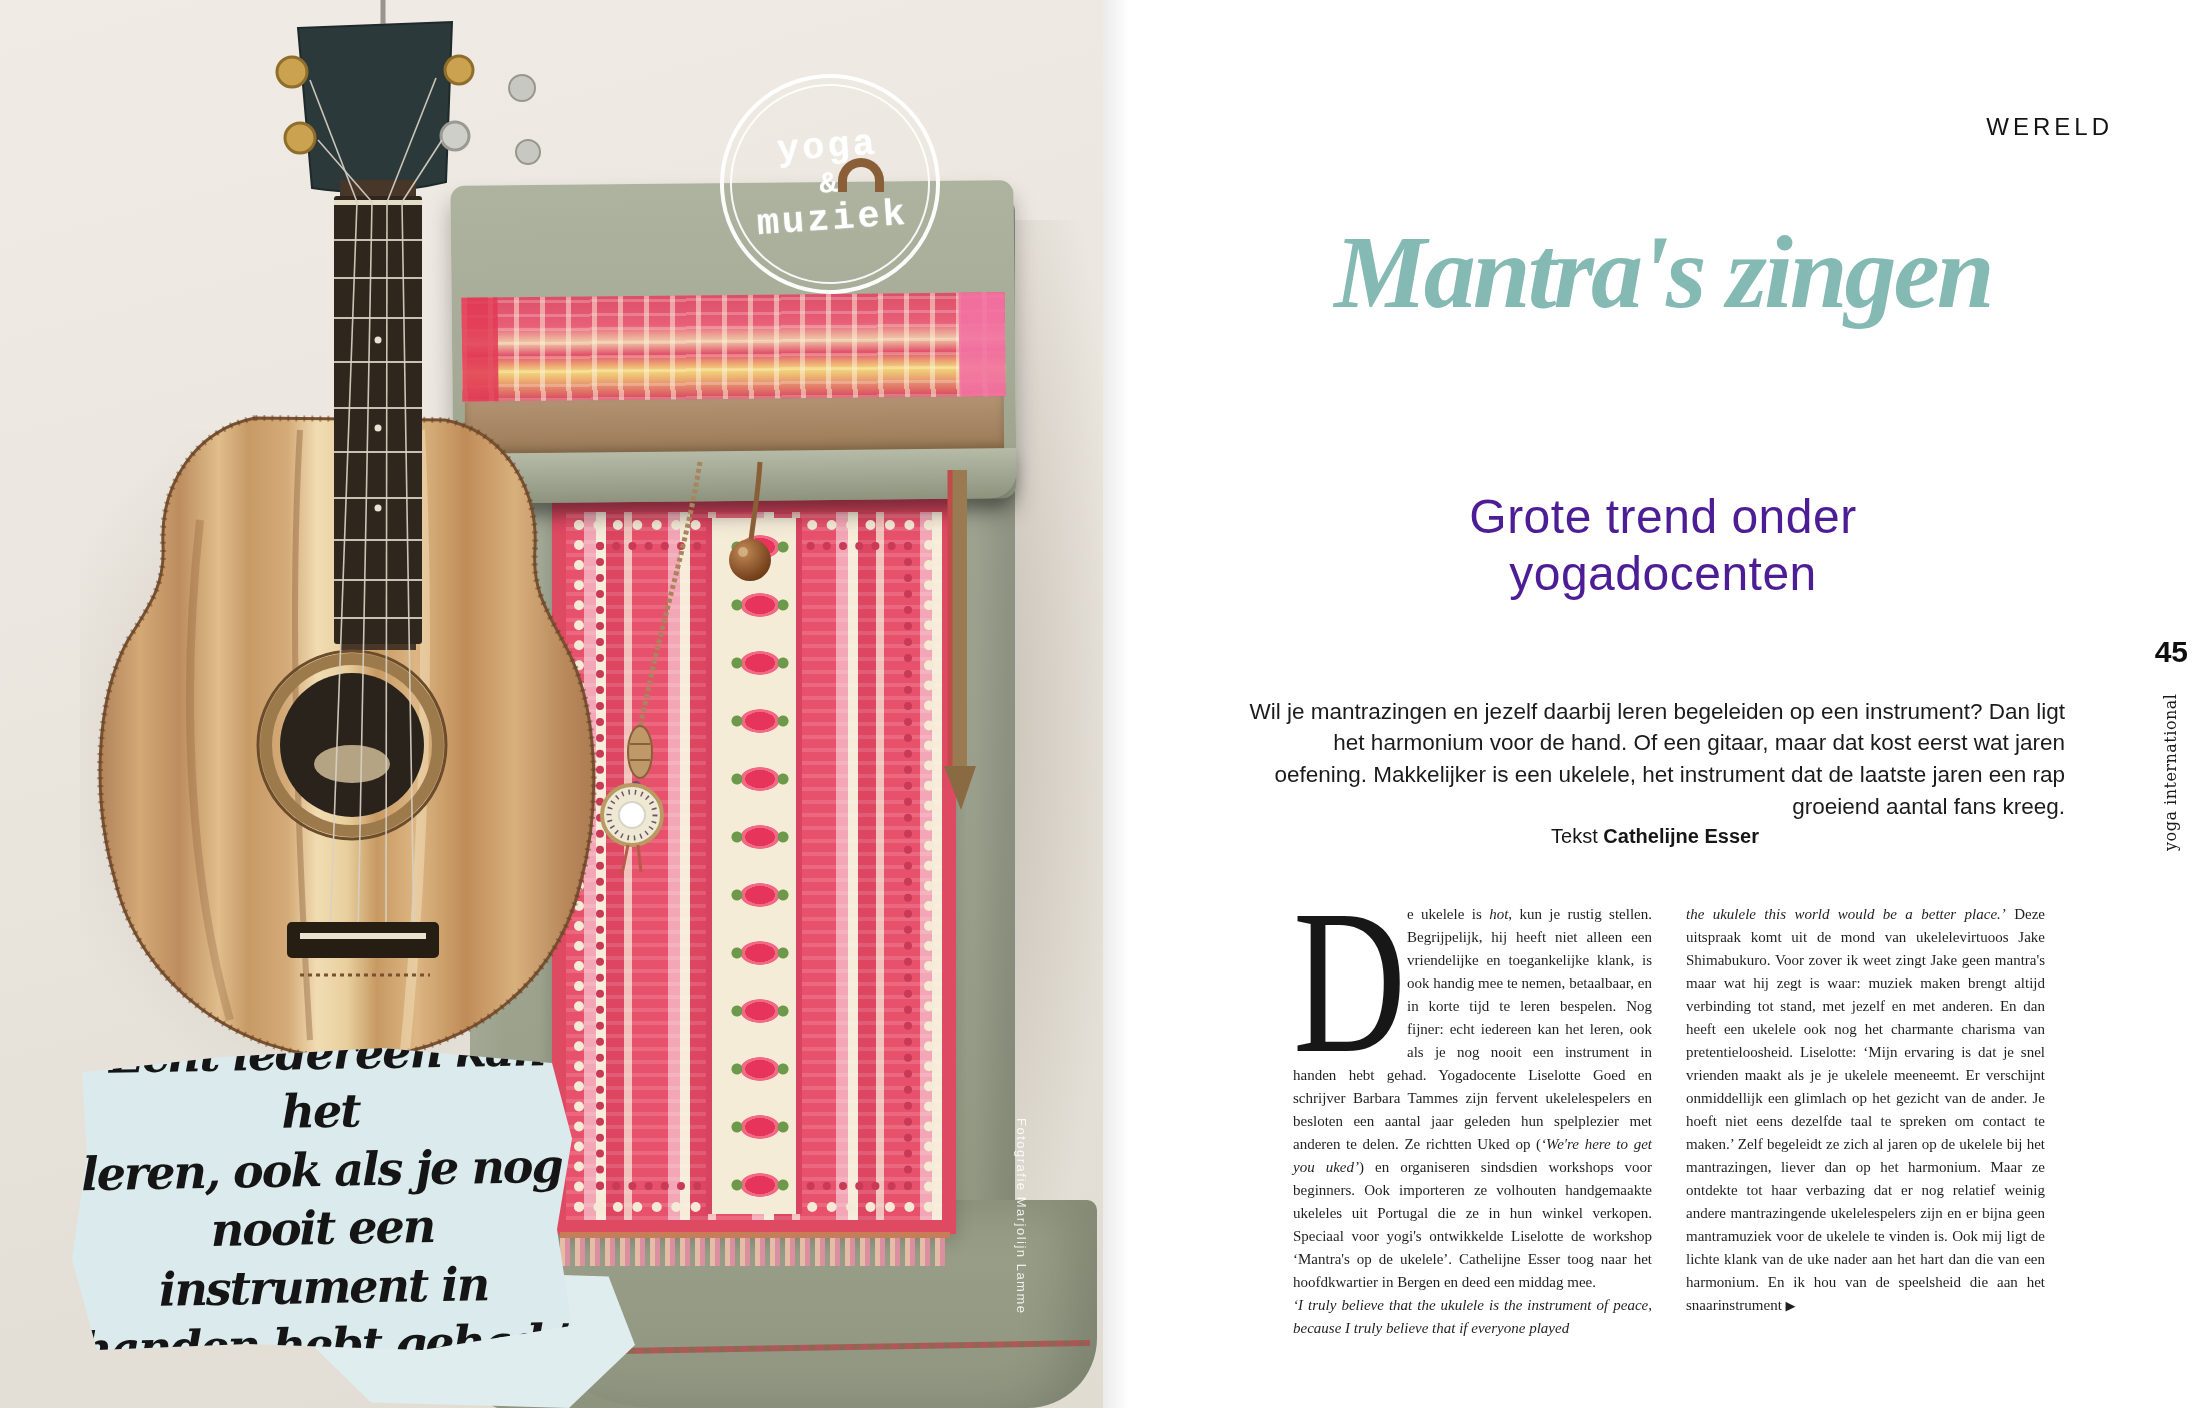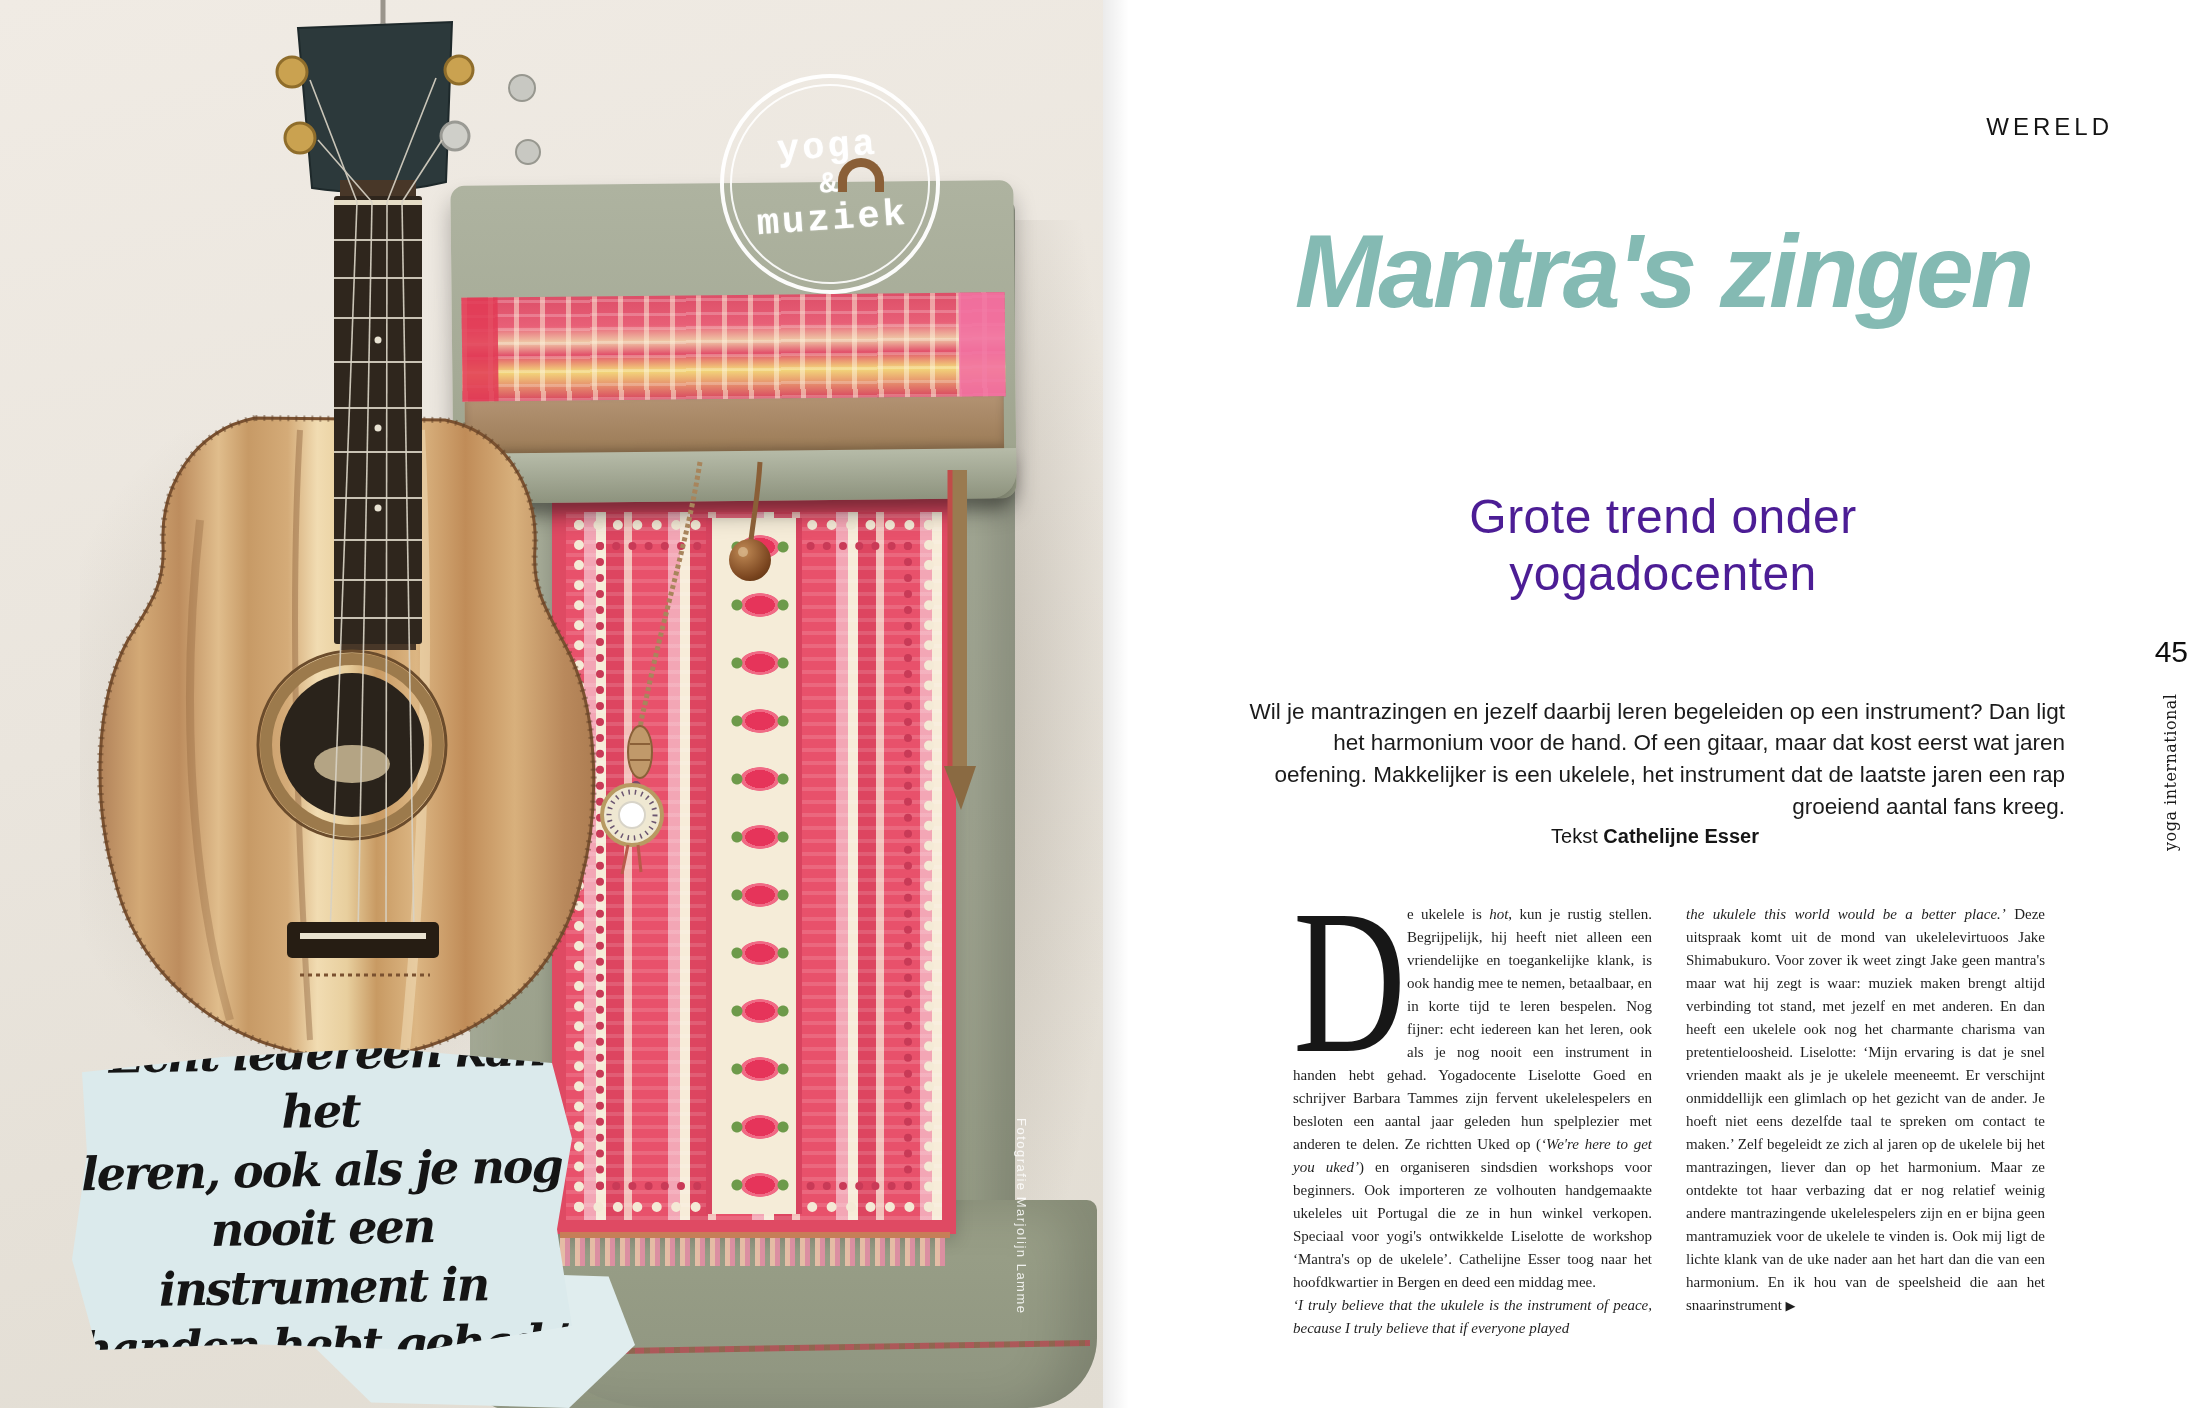--- a/index.html
+++ b/index.html
@@ -85,37 +85,37 @@
 
   .photo-credit{position:absolute;left:1014px;top:1118px;height:220px;writing-mode:vertical-rl;
                 font-size:13px;letter-spacing:1.5px;color:rgba(255,255,255,.85);z-index:6;}
 
   
   .gutter{position:absolute;left:1103px;top:0;width:26px;height:1408px;
           background:linear-gradient(90deg,rgba(0,0,0,.08),rgba(0,0,0,0));z-index:3;}
   .page-right{position:absolute;left:1103px;top:0;width:1103px;height:1408px;margin-top:37px;}
   .kicker{position:absolute;right:93px;top:76px;font-size:24px;letter-spacing:4px;color:#141414;}
   .title{position:absolute;left:110px;top:96px;width:900px;text-align:center;color:#84bab3;
-         font-family:Liberation Sans, sans-serif;font-style:italic;font-weight:700;
+         font-family:Liberation Serif, serif;font-style:italic;font-weight:700;
          font-size:104px;line-height:1.32;letter-spacing:-3px;}
   .subtitle{position:absolute;left:140px;top:452px;width:840px;text-align:center;
             font-size:48px;line-height:1.18;letter-spacing:.5px;color:#4c1d95;white-space:pre-line;}
   .intro{position:absolute;left:142px;top:636px;width:820px;text-align:right;
          font-size:22.5px;line-height:1.42;color:#1b1b1b;}
   .byline{position:absolute;left:142px;top:768px;width:820px;text-align:center;font-size:20px;color:#161616;}
   .byline b{font-weight:700;text-align:center;}
   .columns{position:absolute;left:190px;top:843px;width:752px;display:flex;gap:34px;}
   .col{width:359px;font-family:"Liberation Serif",serif;font-size:15px;line-height:23px;
        text-align:justify;color:#1f1f1f;white-space:pre-line;}
   .col .it{font-style:italic;}
   .col .mk{font-style:normal;font-size:13px;}
   .dropcap{float:left;display:block;width:106px;font-family:"Liberation Serif",serif;
            font-size:206px;line-height:150px;transform:scaleX(.76);transform-origin:0 60%;
            color:#171717;margin:4px 8px 0 0;}
-  .folio-num{position:absolute;right:18px;top:598px;font-size:30px;font-weight:400;color:#0e0e0e;}
+  .folio-num{position:absolute;right:18px;top:598px;font-size:30px;font-weight:700;color:#0e0e0e;}
   .folio-mag{position:absolute;right:26px;top:644px;height:170px;writing-mode:vertical-rl;
              transform:rotate(180deg);font-family:"DejaVu Serif",serif;font-size:16px;
              letter-spacing:.5px;color:#1a1a1a;}
 </style>
 </head>
 <body>
 
 <div class="spread">
 
   <section class="page-left">

